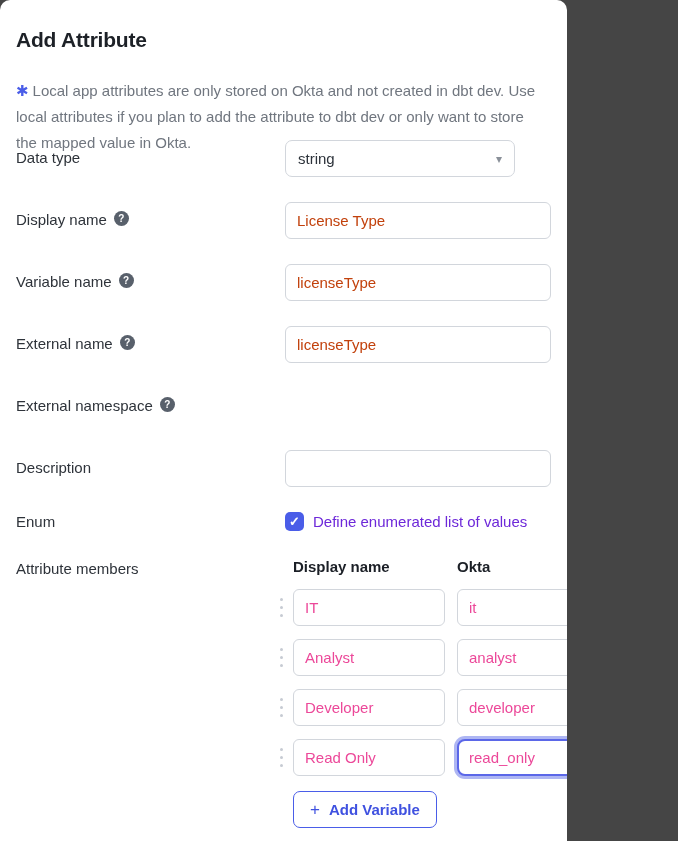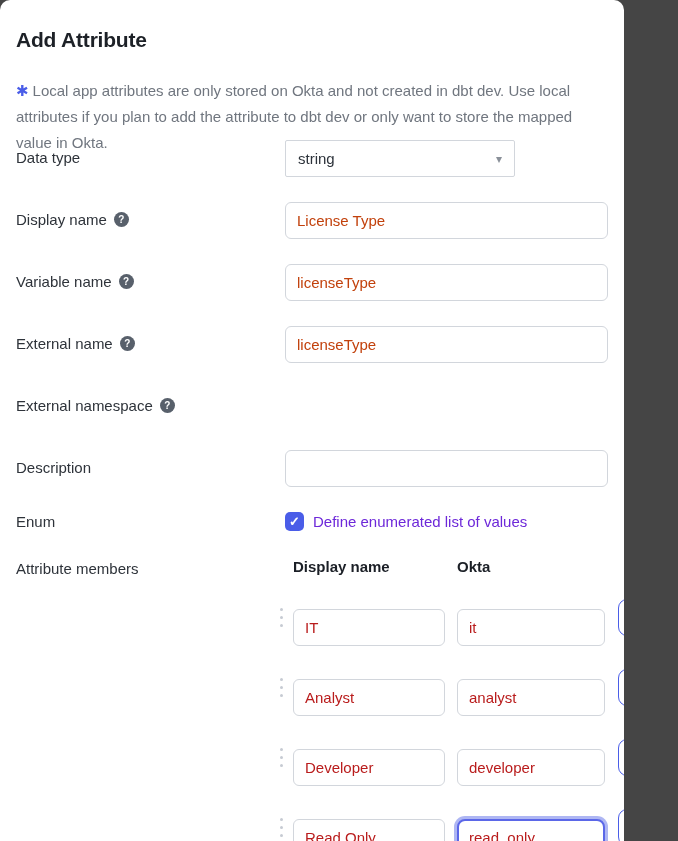--- a/index.html
+++ b/index.html
@@ -4,56 +4,56 @@
 <style>
   * { box-sizing: border-box; }
   html,body { margin:0; padding:0; }
   body {
     background:#454545;
     font-family:"Liberation Sans", sans-serif;
     -webkit-font-smoothing:antialiased;
   }
   #card {
     position:relative;
-    width:624px; height:841px;
+    width:567px; height:841px;
     background:#ffffff;
     border-radius:10px 10px 0 0;
     overflow:hidden;
   }
   .page-title {
     position:absolute; left:16px; top:14px;
     font-size:21px; font-weight:700; color:#1d2127; letter-spacing:-0.2px;
   }
   .note {
     position:absolute; left:16px; top:66px; right:22px;
     font-size:15px; line-height:26px; color:#70767f;margin-top:12px;
   }
   .note .asterisk { color:#4a5de8; font-size:15px; margin-right:4px; font-weight:400; }
 
   .frow { position:absolute; left:16px; right:16px; display:flex; align-items:flex-start; }
   .flabel {
     width:269px; flex:0 0 269px; padding-top:9px;
-    font-size:15px; color:#2e333a; display:flex; align-items:center; gap:7px;
+    font-size:15px; color:#2e333a; display:flex; align-items:flex-start; gap:7px;
   }
   .help-icon {
     width:15px; height:15px; border-radius:50%;
     background:#58606b; color:#ffffff;
     font-size:10px; font-weight:700; line-height:15px; text-align:center;
     display:inline-block; cursor:pointer; flex:0 0 15px;
   }
   .text-input {
     width:370px; height:37px;
     border:1px solid #d2d6dc; border-radius:6px;
     padding:0 11px; font-size:15px; color:#c2410c;
     font-family:"Liberation Sans", sans-serif;
     background:#ffffff; outline:none;
   }
   .select-box {
     width:230px; height:37px;
-    border:1px solid #d2d6dc; border-radius:2px;
+    border:1px solid #d2d6dc; border-radius:7px;
     padding:0 12px; background:#ffffff;
     display:flex; align-items:center; justify-content:space-between;
     font-size:15px; color:#2d333b; cursor:pointer;
   }
   .caret { color:#8a9099; font-size:12px; }
 
   .checkbox-row { display:flex; align-items:center; gap:9px; padding-top:2px; }
   .checkbox {
     width:19px; height:19px; border-radius:5px;
     background:#4a5de8; color:#ffffff;
@@ -69,22 +69,22 @@
   .members-header .col2 { font-size:15px; font-weight:700; color:#1b1f26; }
   .member-row { display:flex; align-items:center; margin-bottom:13px; }
   .drag-handle {
     width:8px; margin-right:8px; display:flex; flex-direction:column;
     align-items:center; cursor:grab;
   }
   .drag-handle i {
     width:3px; height:3px; border-radius:50%; background:#c6cbd3; margin:2.5px 0;
   }
   .member-input { width:152px; height:37px; border:1px solid #d2d6dc; border-radius:6px;
-    padding:0 11px; font-size:15px; color:#b91c1c; background:#fff; outline:none;
-    font-family:"Liberation Sans", sans-serif;margin-top:20px; }
+    padding:0 11px; font-size:15px; color:#ec4899; background:#fff; outline:none;
+    font-family:"Liberation Sans", sans-serif; }
   .member-value { width:148px; margin-left:12px; }
   .member-input.focused {
     border:2px solid #5b67e8; border-radius:8px;
     box-shadow:0 0 0 3px #aeb6f3;
     padding:0 10px;
   }
   .remove-btn {
     width:37px; height:37px; margin-left:13px;
     border:1.5px solid #4a5de8; border-radius:9px;
     background:#ffffff; color:#4a5de8; font-size:14px;

